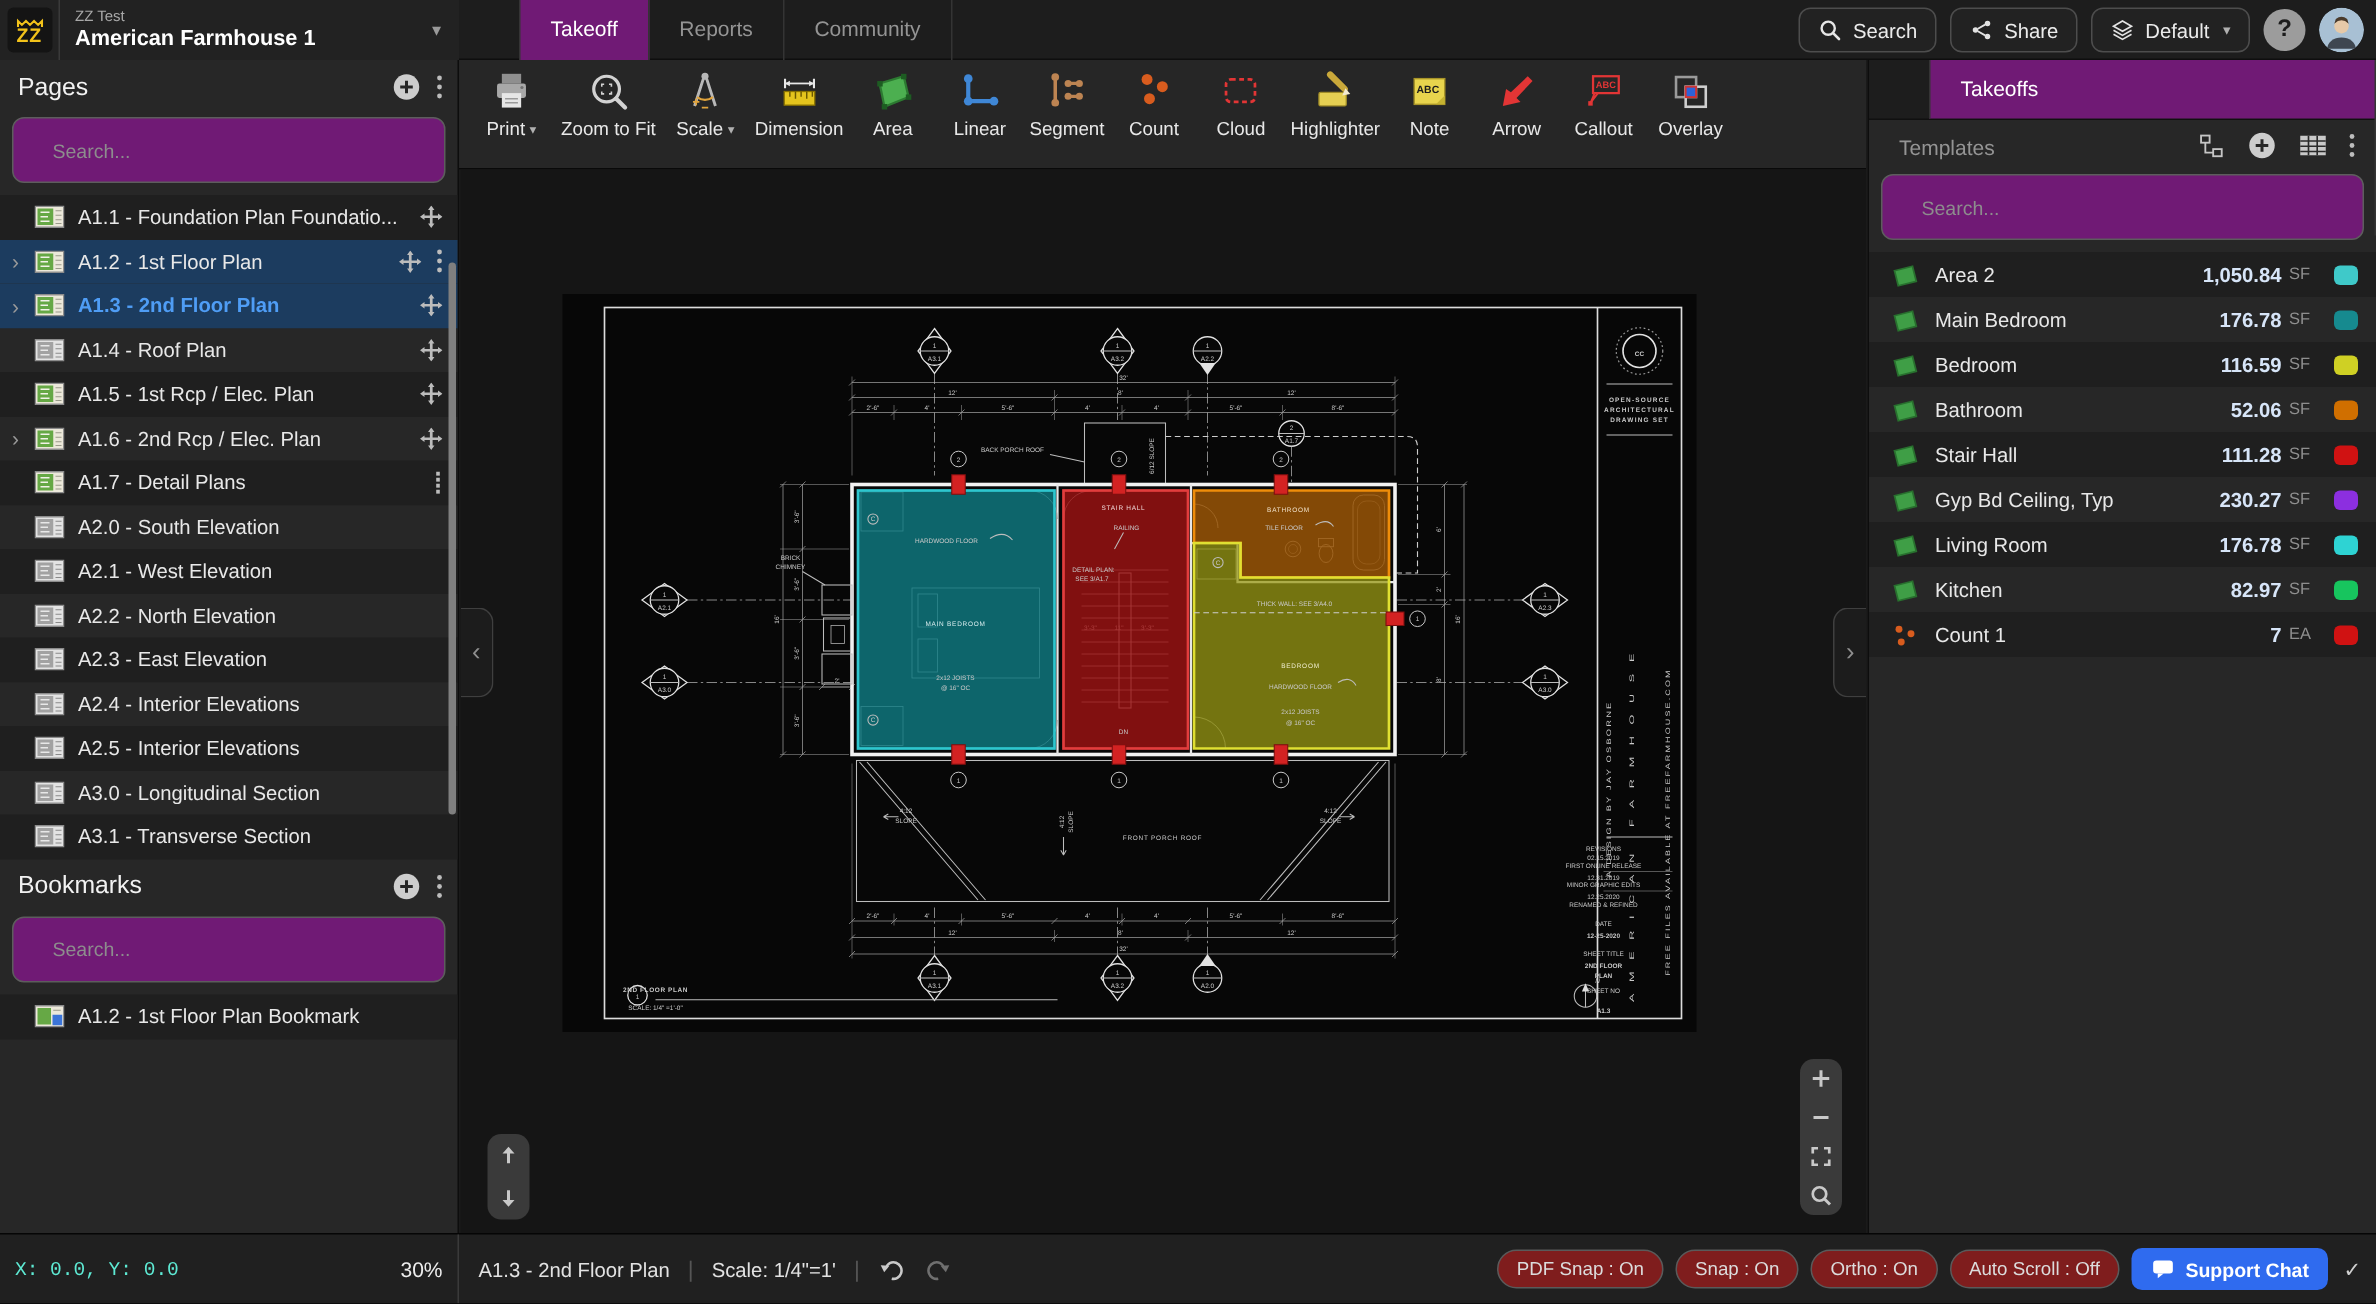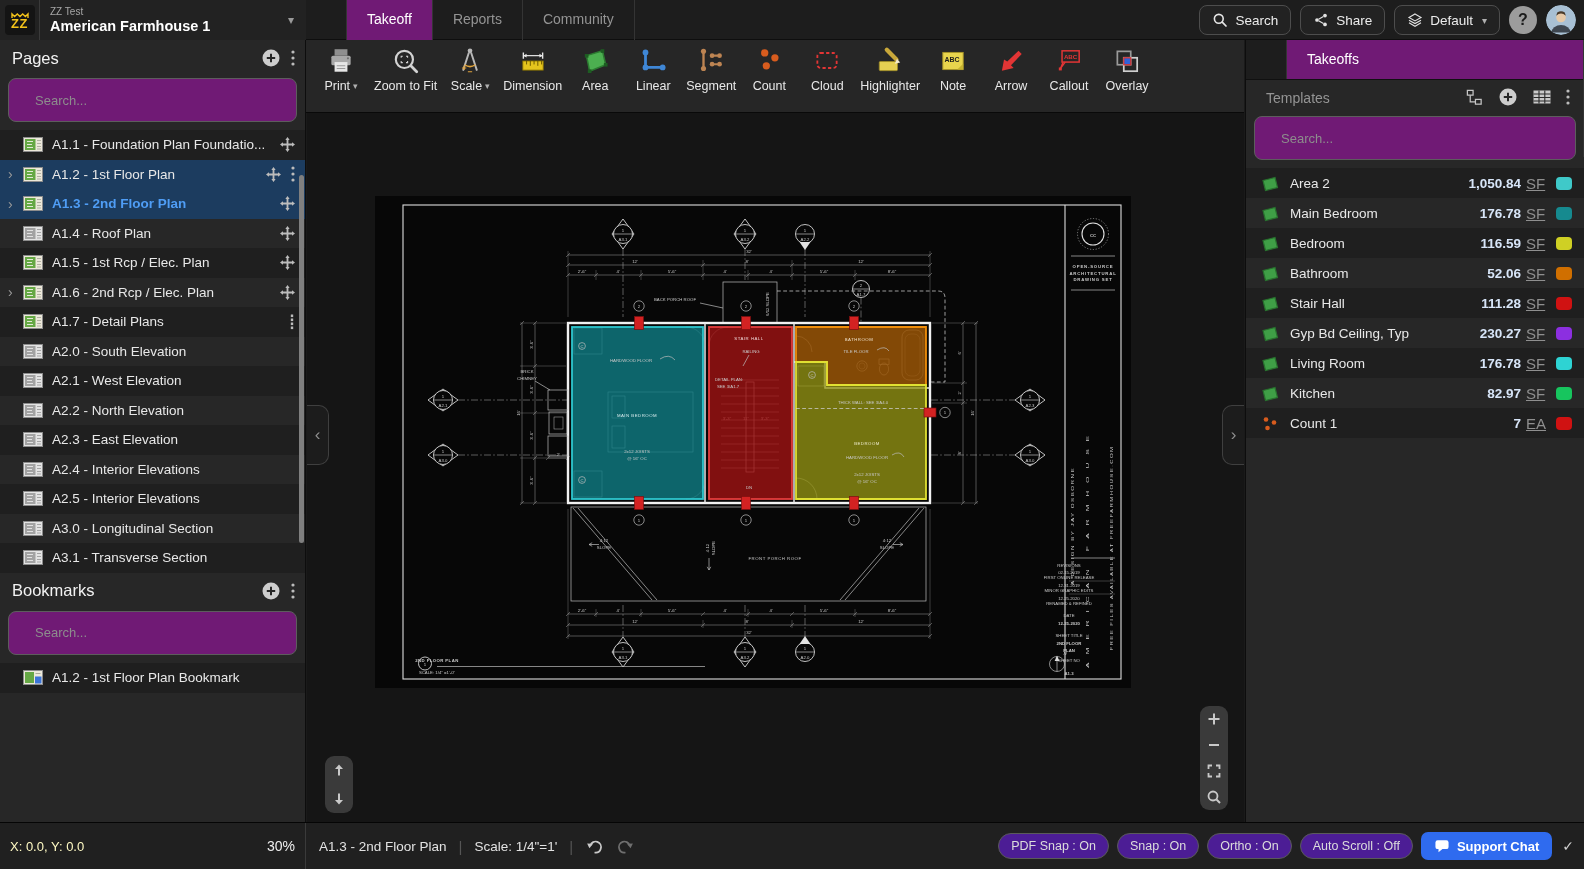--- a/index.html
+++ b/index.html
@@ -65,47 +65,47 @@
   .right-panel { position:absolute; left:1245px; top:40px; width:339px; height:782px; background:#272727; border-left:1px solid #0d0d0d; }
   .right-tabs { height:40px; background:#1d1d1d; display:flex; border-bottom:1px solid #101010;flex-direction:column; }
   .rp-icons { height:34px; display:flex; align-items:center; justify-content:flex-end; gap:14px; padding-right:14px; }
   .rp-icons span svg { display:block; }
   .takeoff-row { height:30px; display:flex; align-items:center; padding:0 12px 0 14px; background:#272727; }
   .takeoff-row.dark { background:#1f1f1f; }
   .to-icon { width:20px; height:17px; margin-right:10px; }
   .to-icon svg { width:20px; height:17px; display:block; }
   .to-name { flex:1; font-size:13.5px; color:#e8e8e8; white-space:nowrap; overflow:hidden; text-overflow:ellipsis; }
   .to-value { font-size:13.5px; font-weight:bold; color:#d7e5f8; margin-right:5px; }
-  .to-unit { font-size:15px; color:#8f8f8f; width:18px; margin-right:12px;text-decoration:underline; }
+  .to-unit { font-size:11px; color:#8f8f8f; width:18px; margin-right:12px; }
   .to-chip { width:16px; height:13px; border-radius:4px; }
 
   
   .canvas { position:absolute; left:307px; top:113px; width:937px; height:709px; background:#151515; }
   .sheet { position:absolute; left:68px; top:83px; width:756px; height:492px; background:#070707; }
   .sheet svg { width:100%; height:100%; display:block; }
   .handle { position:absolute; width:22px; height:60px; top:292px; display:flex; align-items:center; justify-content:center; color:#8f8f8f; font-size:17px; border:1px solid #3f3f3f; background:#1c1c1c; }
   .handle.left { left:0; border-left:none; border-radius:0 10px 10px 0; }
   .handle.right { right:0; border-right:none; border-radius:10px 0 0 10px; }
   .page-nav { position:absolute; left:18px; top:643px; width:28px; height:57px; background:#3a3a3a; border-radius:9px; display:flex; flex-direction:column; align-items:center; justify-content:space-around; }
   .zoom-controls { position:absolute; left:893px; top:593px; width:28px; height:104px; background:#3a3a3a; border-radius:9px; display:flex; flex-direction:column; align-items:center; justify-content:space-around; }
   .cbtn { width:20px; height:20px; display:flex; align-items:center; justify-content:center; background:none; border:none; }
   .cbtn svg { width:16px; height:16px; display:block; }
 
   
   .statusbar { position:absolute; left:0; top:822px; width:1584px; height:47px; background:#202020; border-top:1px solid #050505; display:flex; align-items:center; }
   .sb-left { width:306px; height:100%; display:flex; align-items:center; padding:0 10px; border-right:1px solid #3a3a3a; }
-  .sb-coords { font-size:13px; color:#fef9c3; }
+  .sb-coords { font-size:13px; color:#5eead4;font-family:Liberation Mono, monospace; }
   .sb-zoom { margin-left:auto; font-size:14px; color:#ededed; }
   .sb-center { display:flex; align-items:center; gap:12px; padding-left:13px; }
   .sb-page { font-size:13.5px; color:#e2e2e2; }
   .sb-sep { color:#555; font-size:15px; }
   .sb-scale { font-size:13.5px; color:#e2e2e2; }
   .sb-undo svg, .sb-redo svg { width:19px; height:18px; display:block; }
   .sb-right { margin-left:auto; display:flex; align-items:center; gap:8px; padding-right:10px; }
-  .pill { height:26px; line-height:24px; padding:0 12px; background:#4c1d95; border:1px solid #5a5a5a; border-radius:13px; font-size:12.5px; color:#dcdcdc; }
+  .pill { height:26px; line-height:24px; padding:0 12px; background:#7f1d1d; border:1px solid #5a5a5a; border-radius:13px; font-size:12.5px; color:#dcdcdc; }
   .support-chat { height:28px; display:flex; align-items:center; gap:7px; padding:0 13px; background:#2f6bef; border-radius:7px; color:#fff; font-size:13px; font-weight:bold; }
   .support-chat svg { width:16px; height:14px; }
   .sb-check { color:#d0d0d0; font-size:14px; margin-left:2px; }
 
   
   .pl-svg text { fill:#c9c9c9; font-size:4.3px; text-anchor:middle; font-family:"Liberation Sans", sans-serif; }
   .t-room { font-size:7.3px; letter-spacing:.5px; }
   .t-room.teal { fill:#d8ecee; } .t-room.red { fill:#f0d8d8; } .t-room.or { fill:#f0e0c8; } .t-room.yel { fill:#eeeccc; }
   .t-note { font-size:4.6px; fill:#d2d2d2; }
   .t-porch { font-size:6.2px; letter-spacing:.5px; fill:#d8d8d8; }

